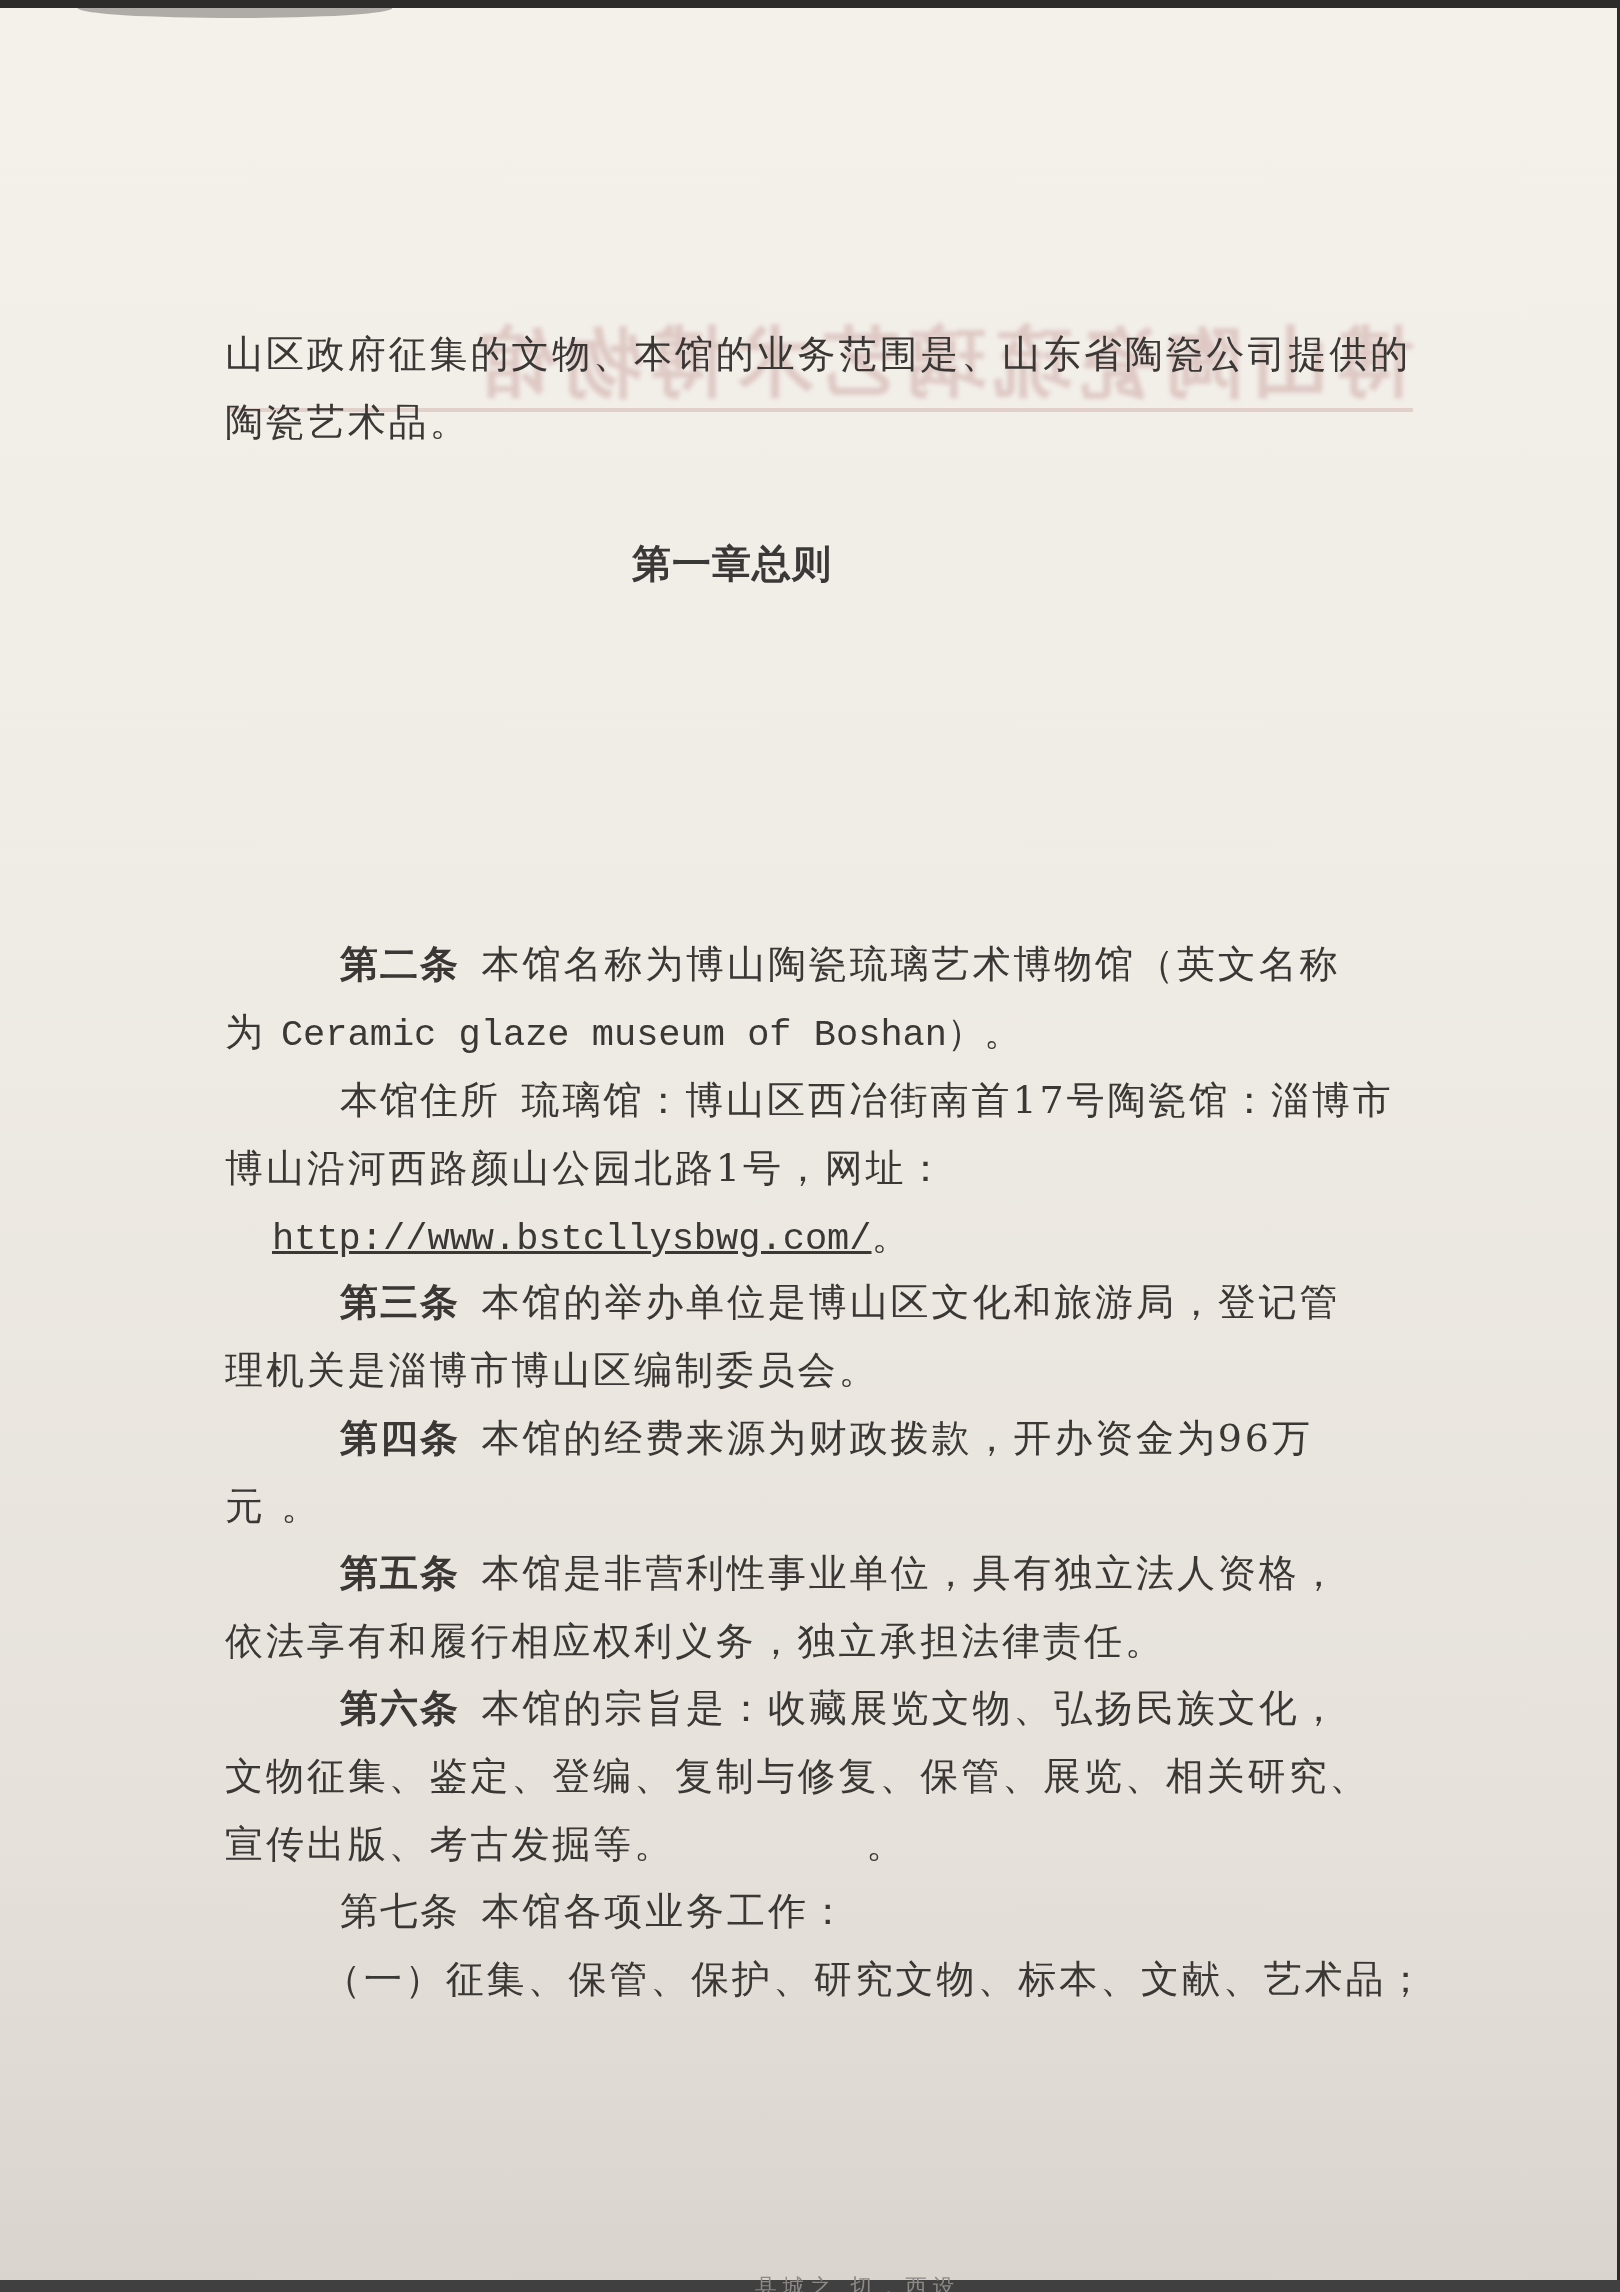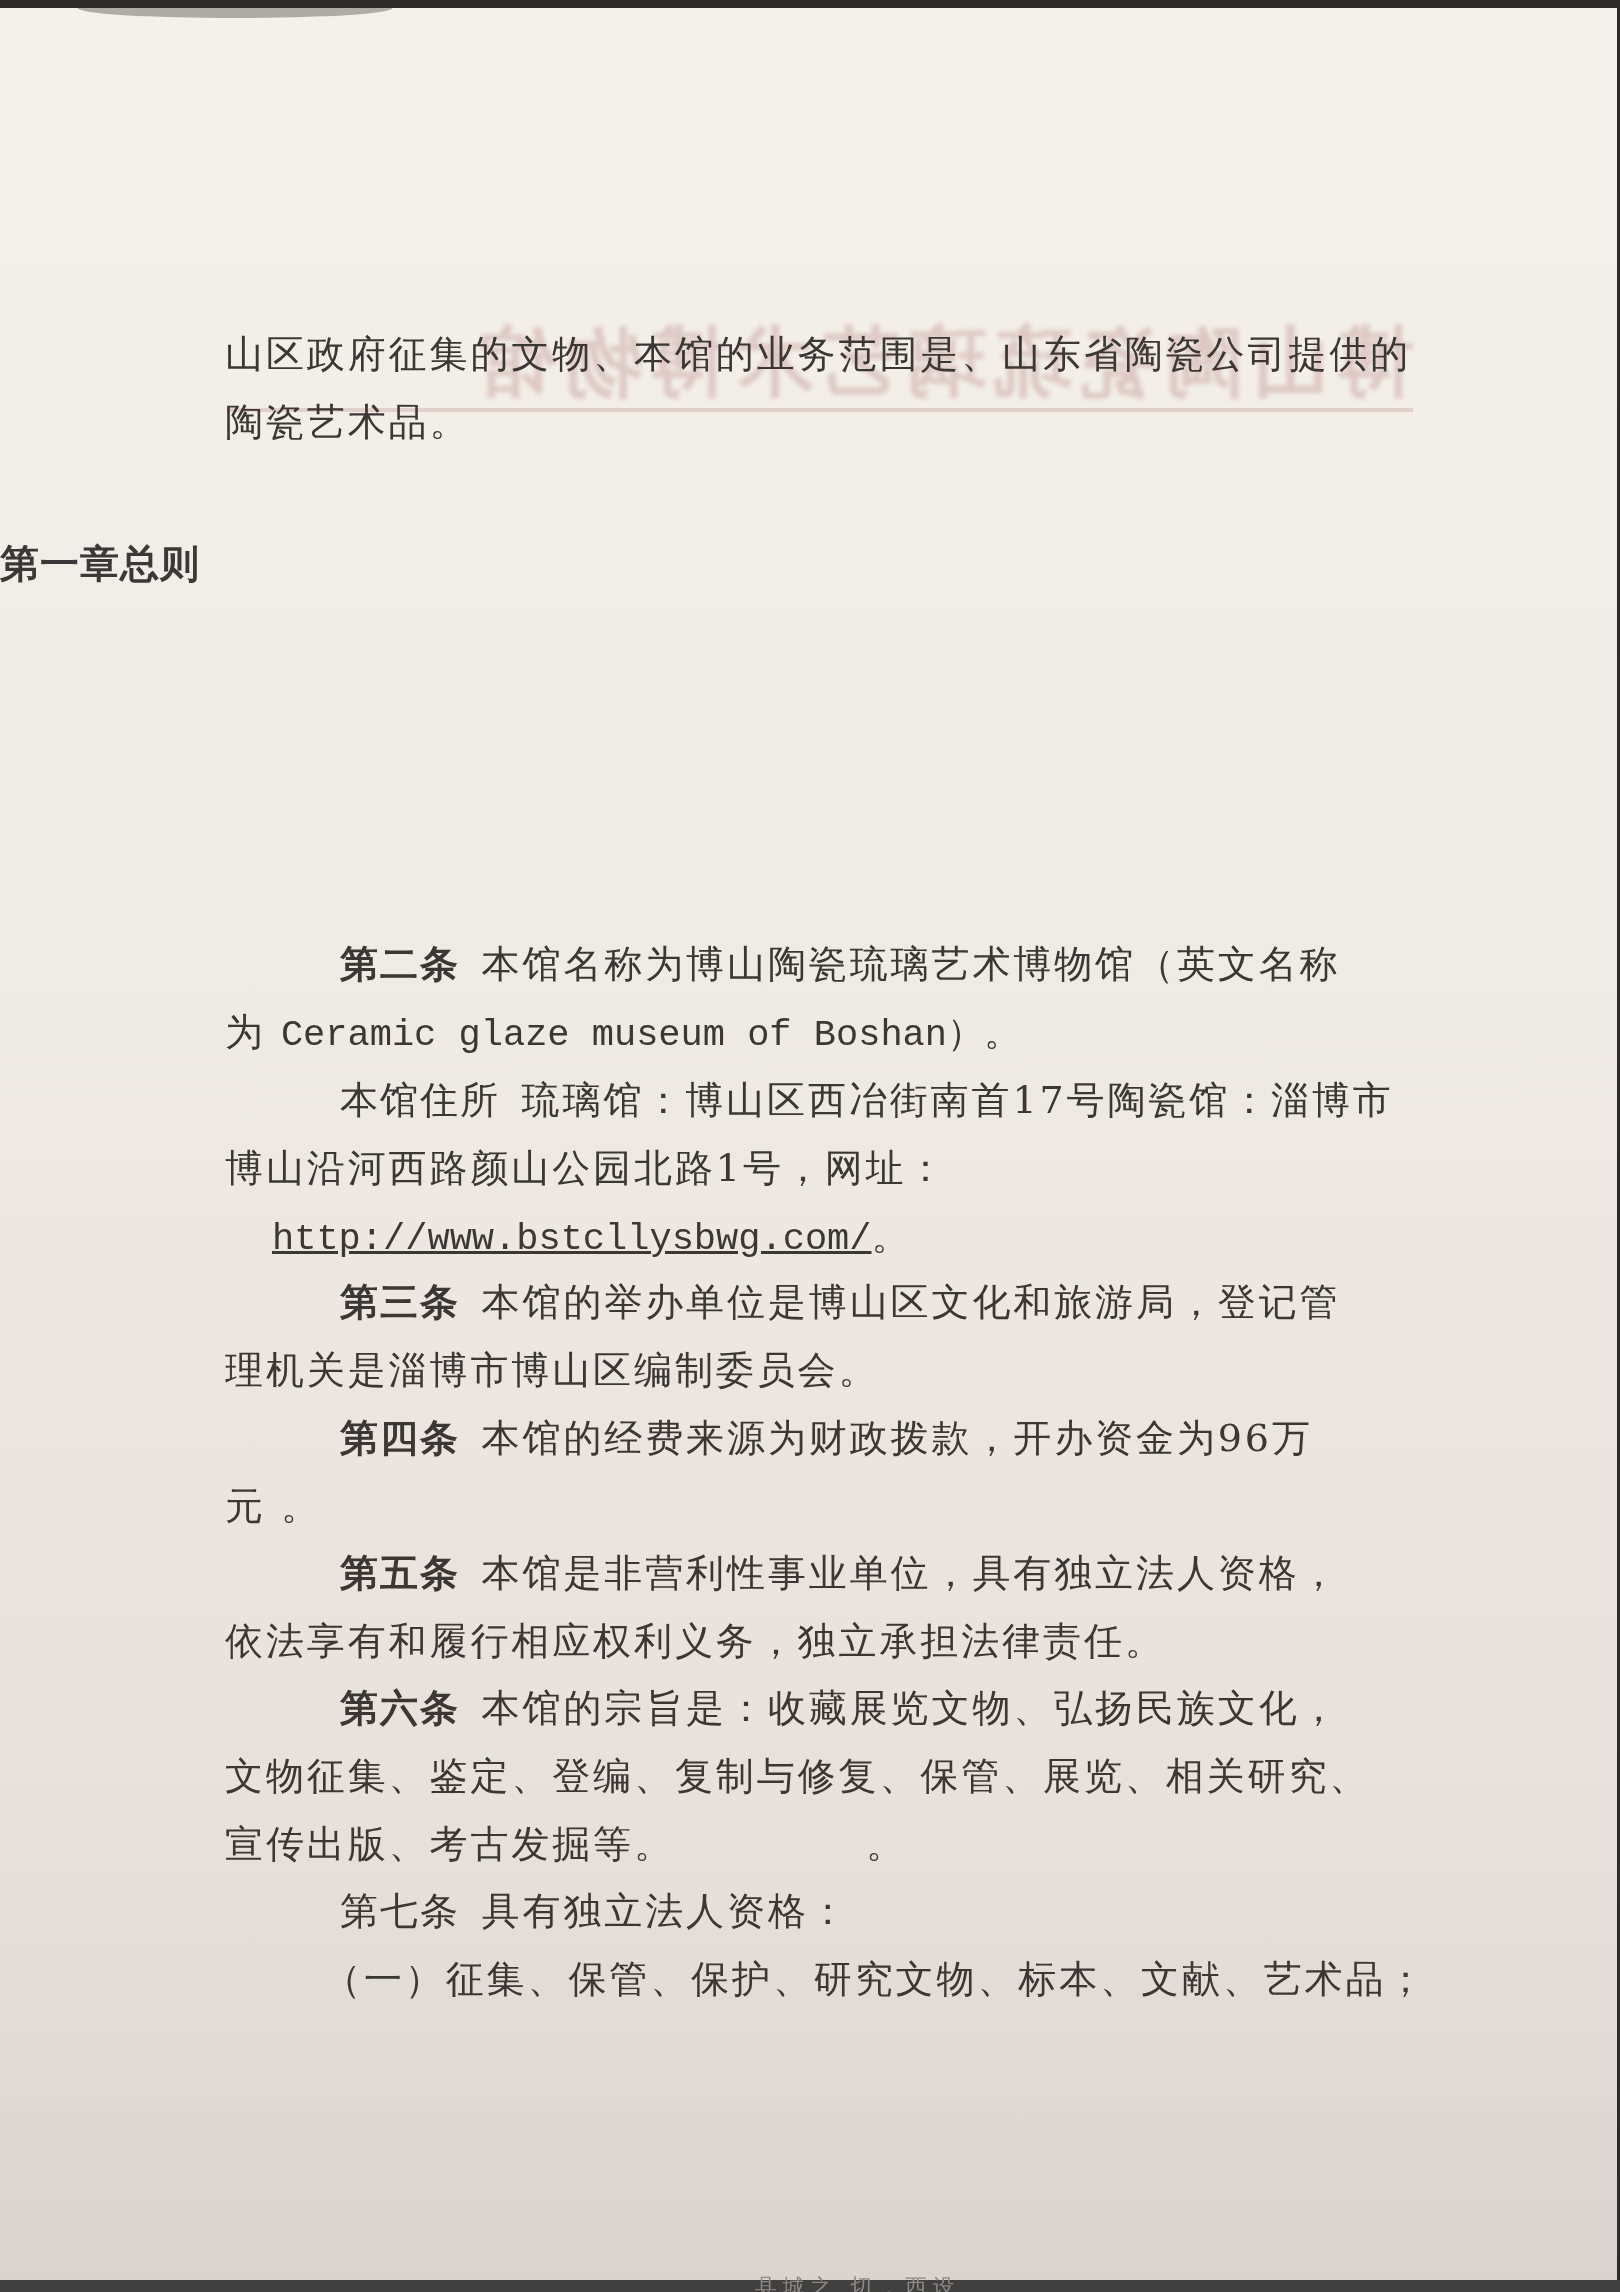--- a/index.html
+++ b/index.html
@@ -71,25 +71,27 @@
       white-space: nowrap;
       height: 68px;
     }
     .indent { padding-left: 115px; }
     .indent-sm { padding-left: 98px; }
     .heading {
       position: absolute;
       left: 0;
       width: 1376px;
       top: 529px;
+      text-align: center;
       font-family: "DejaVu Sans", "Liberation Sans", sans-serif;
       font-size: 39px;
       font-weight: bold;
       color: #3b3938;
       letter-spacing: 1px;
+      padding-left: 44px;
     }
     .article-label {
       font-family: "DejaVu Sans", "Liberation Sans", sans-serif;
       font-weight: bold;
       letter-spacing: 2px;
       margin-right: 21.6px;
     }
     .article-label.plain {
       font-weight: normal;
       font-family: Liberation Sans, sans-serif;
@@ -185,21 +187,21 @@
     </span>
     <span class="line">文物征集、鉴定、登编、复制与修复、保管、展览、相关研究、</span>
     <span class="line">
       <span>宣传出版、考古发掘等。</span>
       <span style="margin-left:176px;">。</span>
     </span>
   </div>
 
   <div class="text" style="top:1869px;">
     <span class="line indent">
-      <span class="article-label plain">第七条</span><span>具有独立法人资格：</span>
+      <span class="article-label plain">第七条</span><span>本馆各项业务工作：</span>
     </span>
     <span class="line indent-sm">（一）征集、保管、保护、研究文物、标本、文献、艺术品；</span>
   </div>
 
 </div>
 
 <div class="bottom-strip">
   <span>县城之 切，西设</span>
 </div>
 

